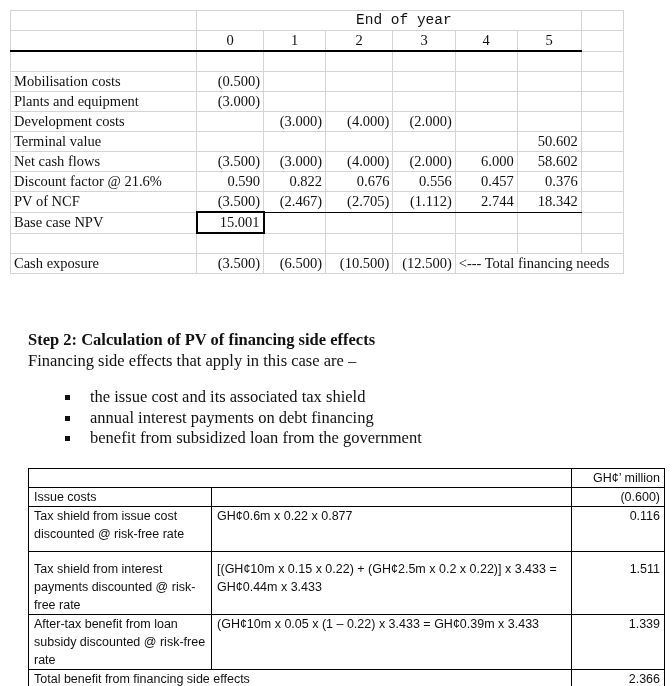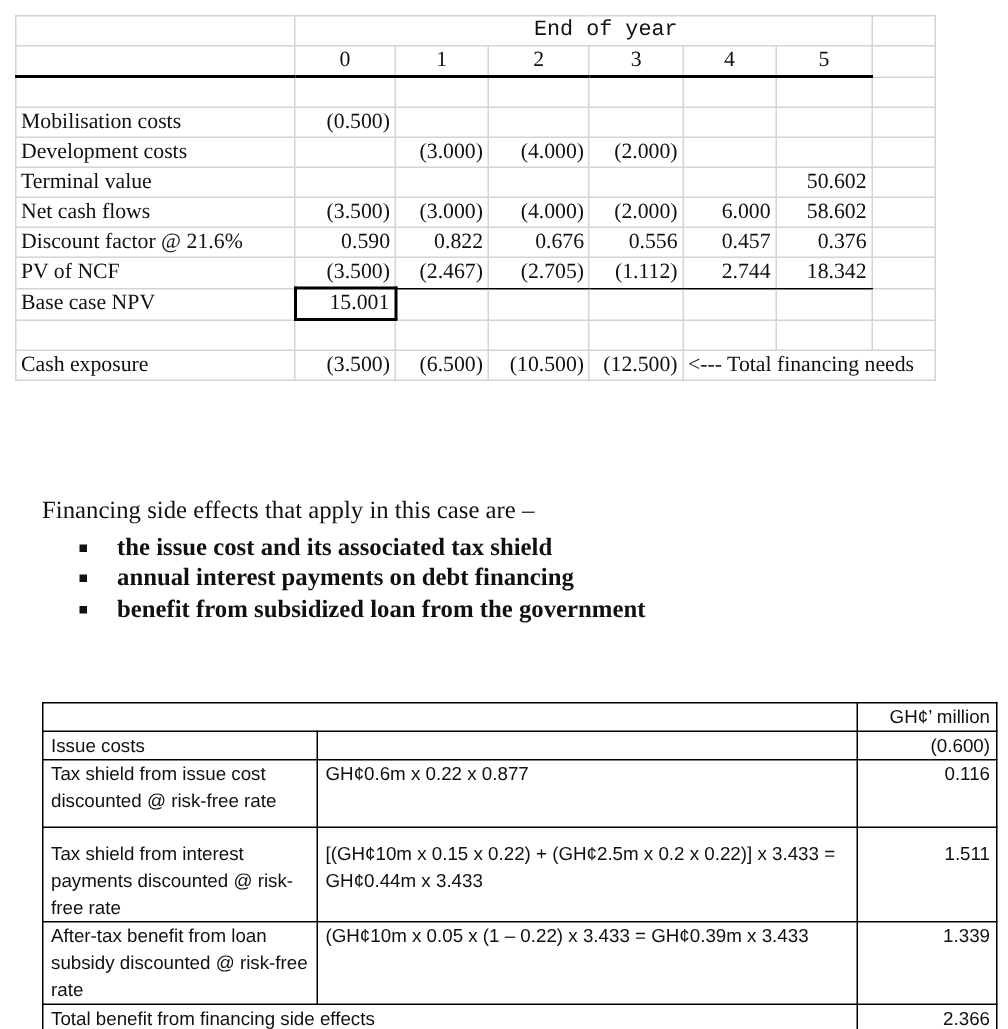--- a/index.html
+++ b/index.html
@@ -9,21 +9,21 @@
   .sheet td.num { text-align:right; }
   .sheet td.ctr { text-align:center; }
   .sheet td.nb { border-right-color:transparent;font-family:Liberation Mono, monospace; }
   .sheet tr.thick-bottom td.tb { border-bottom:2px solid #000; }
   .sheet td.tt { border-top:1.5px solid #000; }
   .sheet td.boxed { border:2px solid #000; }
   .sheet td.ov { overflow:visible; }
   .step { position:absolute; left:28px; top:330px; font-family:"Liberation Serif","DejaVu Serif",serif; font-size:16.5px; line-height:20.5px; color:#111; }
   .step h3 { margin:0; font-size:16.5px; font-weight:bold; }
   .step p { margin:0; }
-  .step ul { margin:4px; padding-left:46px; list-style:none;font-weight:bold; }
+  .step ul { margin:16px; padding-left:46px; list-style:none; }
   .step li { position:relative; }
   .step li::before { content:""; position:absolute; left:-25px; top:8px; width:5px; height:5px; background:#111; }
   .step .last { margin-left:4px; }
   .fin { position:absolute; left:28px; top:468px; border-collapse:collapse; font-family:"Liberation Sans","DejaVu Sans",sans-serif; font-size:12.5px; table-layout:fixed; }
   .fin td { border:1px solid #000; padding:0 4px 0 5px; vertical-align:top; line-height:18px; }
   .fin td.num { text-align:right; }
 </style>
 </head>
 <body>
 
@@ -72,20 +72,30 @@
     <td>Mobilisation costs</td>
     <td class="num">(0.500)</td>
     <td></td>
         <td></td>
         <td></td>
         <td></td>
         <td></td>
         <td></td>
   </tr>
   <tr>
+    <td>Plants and equipment</td>
+    <td class="num">(3.000)</td>
+    <td></td>
+        <td></td>
+        <td></td>
+        <td></td>
+        <td></td>
+        <td></td>
+  </tr>
+  <tr>
     <td>Development costs</td>
     <td></td>
     <td class="num">(3.000)</td>
     <td class="num">(4.000)</td>
     <td class="num">(2.000)</td>
     <td></td>
         <td></td>
         <td></td>
   </tr>
   <tr>
@@ -153,20 +163,21 @@
     <td class="num">(3.500)</td>
     <td class="num">(6.500)</td>
     <td class="num">(10.500)</td>
     <td class="num">(12.500)</td>
     <td colspan="3">&lt;--- Total financing needs</td>
   </tr>
 </tbody>
   </table>
 
 <div class="step">
+  <h3>Step 2: Calculation of PV of financing side effects</h3>
   <p>Financing side effects that apply in this case are –</p>
   <ul>
     <li>the issue cost and its associated tax shield</li>
     <li>annual interest payments on debt financing</li>
     <li>benefit from subsidized loan from the government</li>
   </ul>
 </div>
 
 <table class="fin">
   <colgroup>

